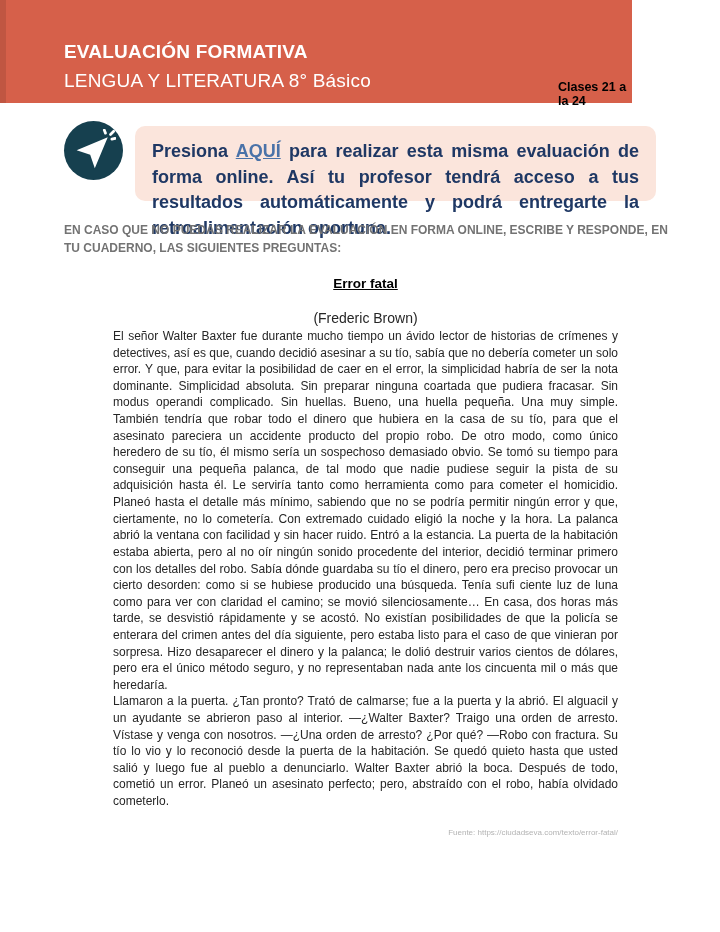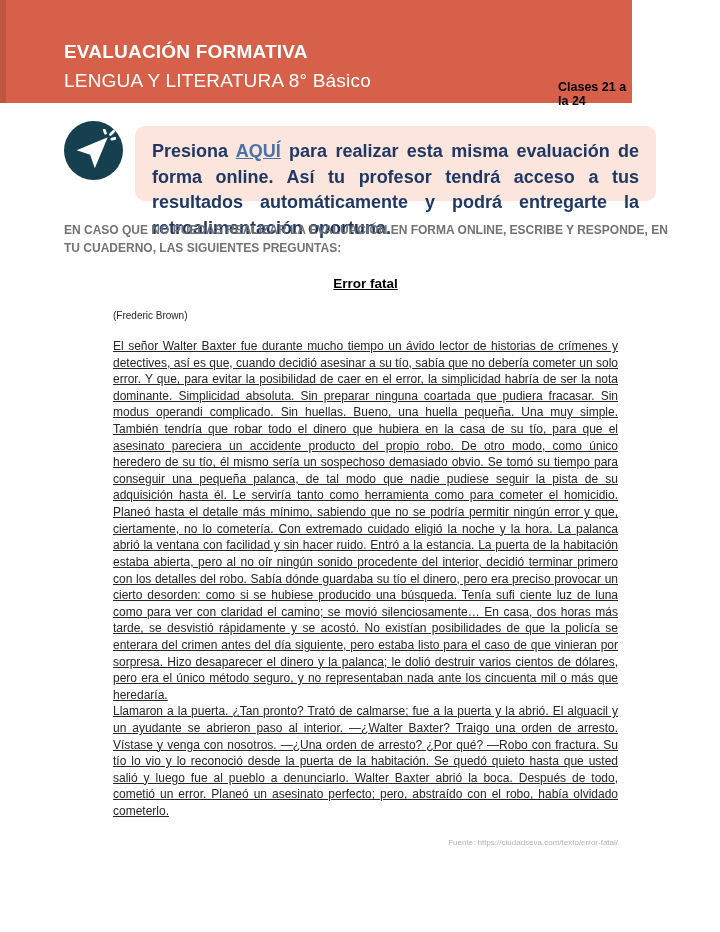--- a/index.html
+++ b/index.html
@@ -100,28 +100,28 @@
   }
   .story-title {
     text-align: center;
     font-size: 13.5px;
     font-weight: bold;
     text-decoration: underline;
     color: #000000;
     margin-bottom: 19px;
   }
   .story-author {
-    font-size: 10px;
-    margin-bottom: 17px;
+    text-align: center;
+    font-size: 14px;
+    margin-bottom: 2px;
   }
   .story-paragraph {
     font-size: 12px;
     line-height: 1.385;
     text-align: justify;
-    text-decoration: underline;
   }
   .story-source {
     margin-top: 18px;
     text-align: right;
     font-size: 8px;
     color: #b3b3b3;
   }
 </style>
 </head>
 <body>

